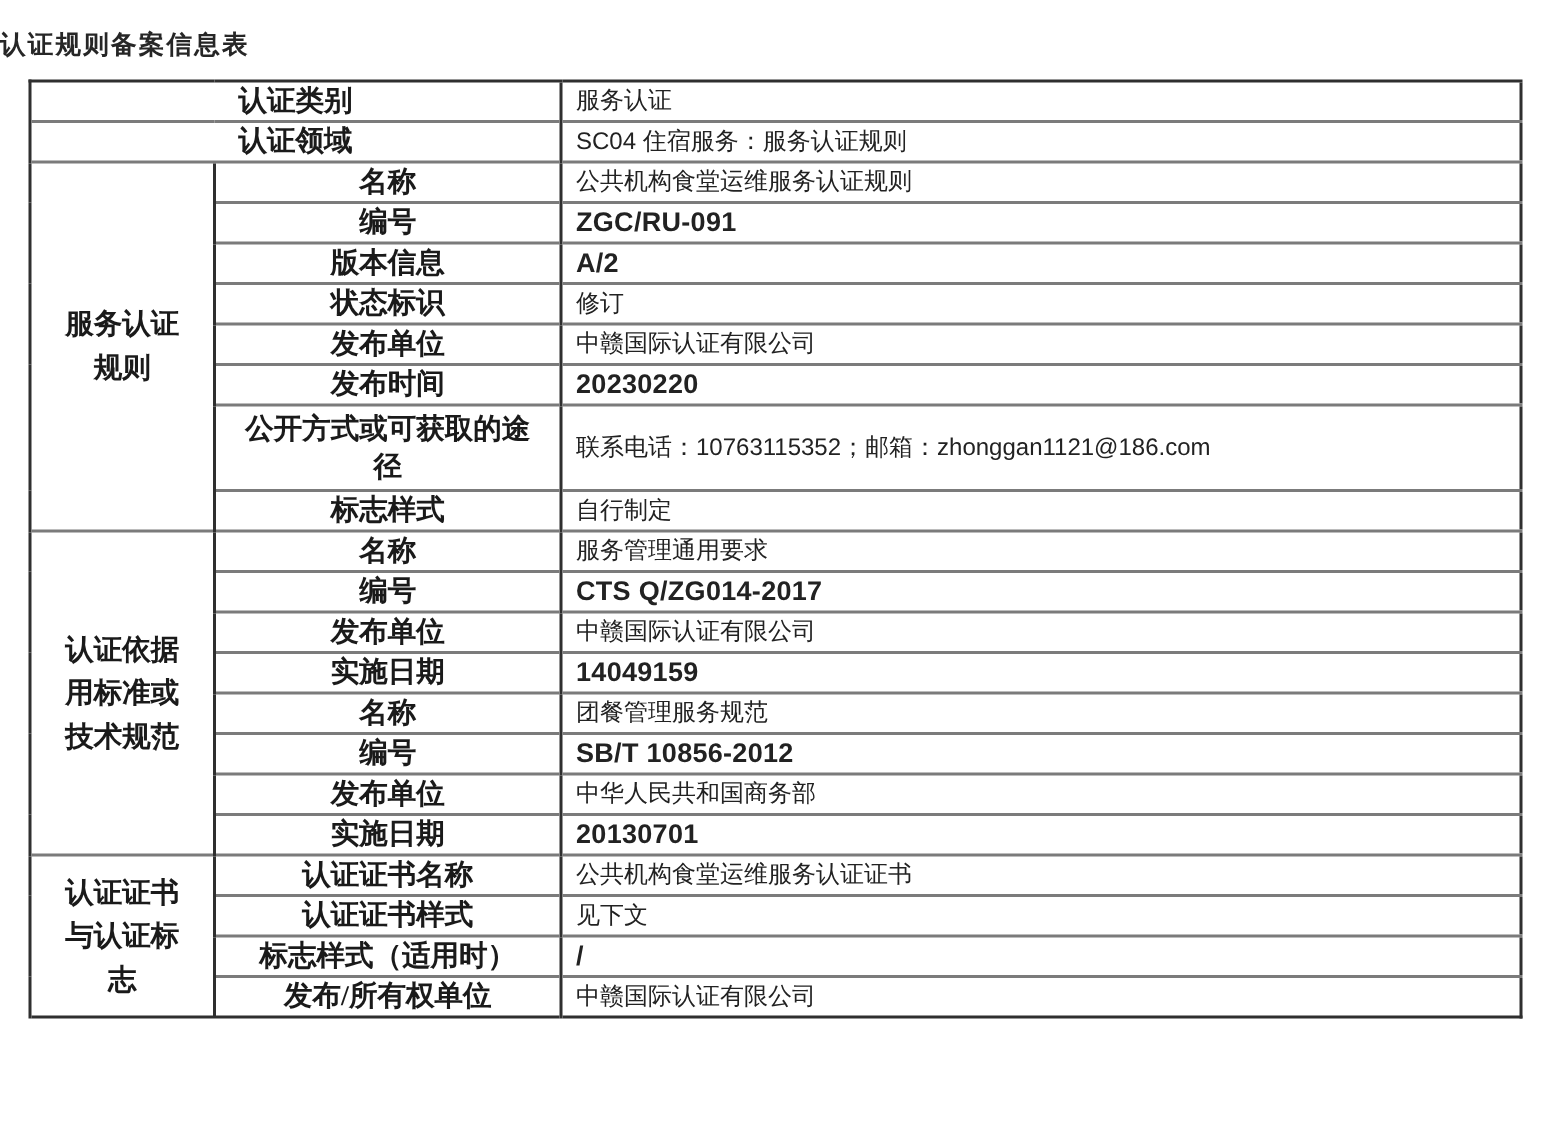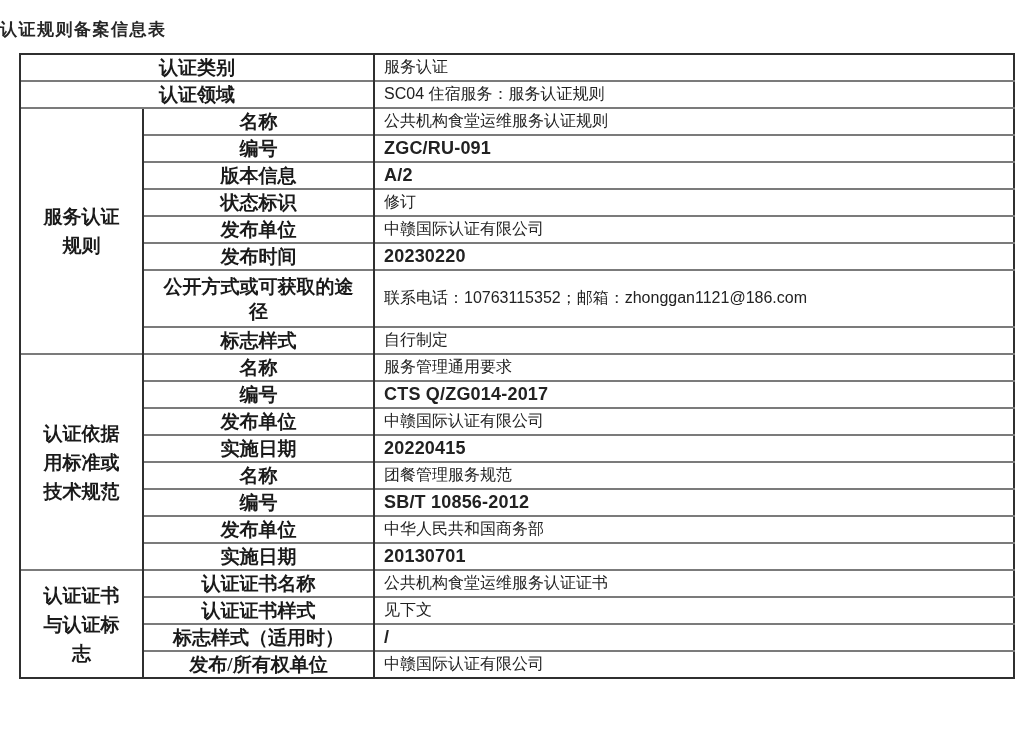--- a/index.html
+++ b/index.html
@@ -137,21 +137,21 @@
   <tr>
     <td class="field-label-cell">编号</td>
     <td class="field-value-cell ascii">CTS Q/ZG014-2017</td>
   </tr>
   <tr>
     <td class="field-label-cell">发布单位</td>
     <td class="field-value-cell">中赣国际认证有限公司</td>
   </tr>
   <tr>
     <td class="field-label-cell">实施日期</td>
-    <td class="field-value-cell ascii">20220415</td>
+    <td class="field-value-cell ascii">14049159</td>
   </tr>
   <tr>
     <td class="field-label-cell">名称</td>
     <td class="field-value-cell">团餐管理服务规范</td>
   </tr>
   <tr>
     <td class="field-label-cell">编号</td>
     <td class="field-value-cell ascii">SB/T 10856-2012</td>
   </tr>
   <tr>

